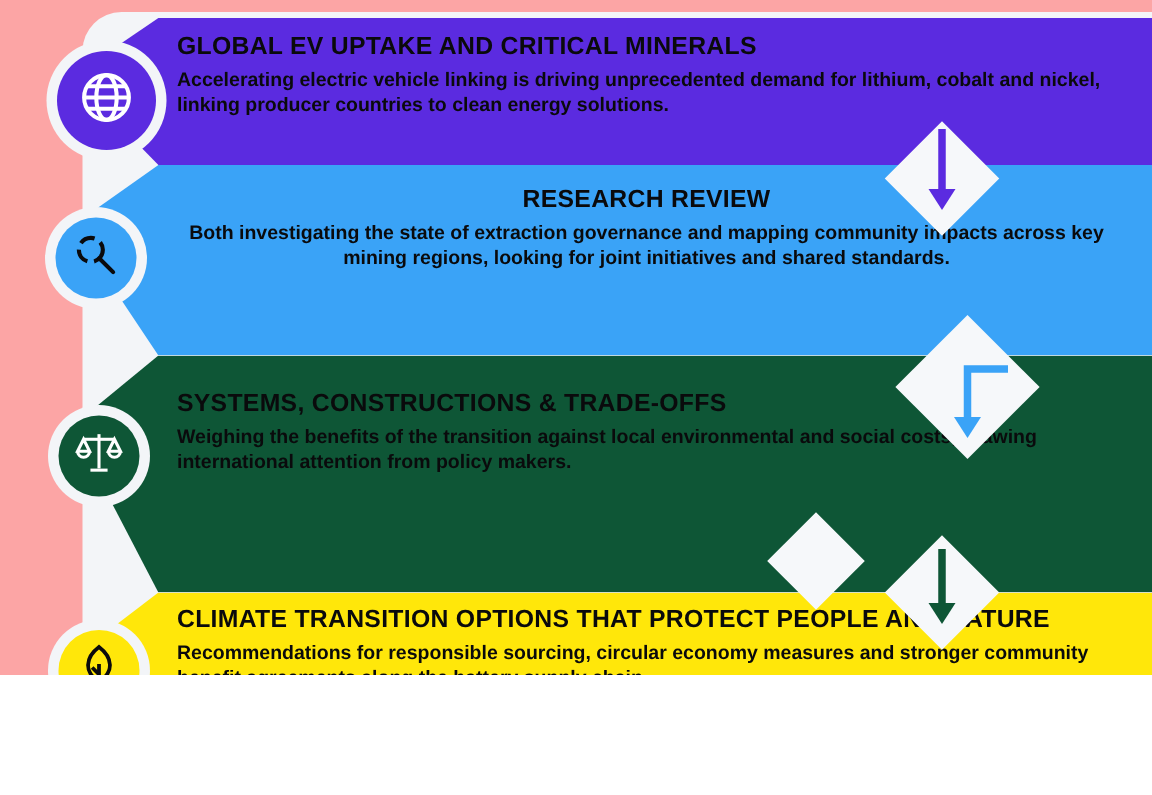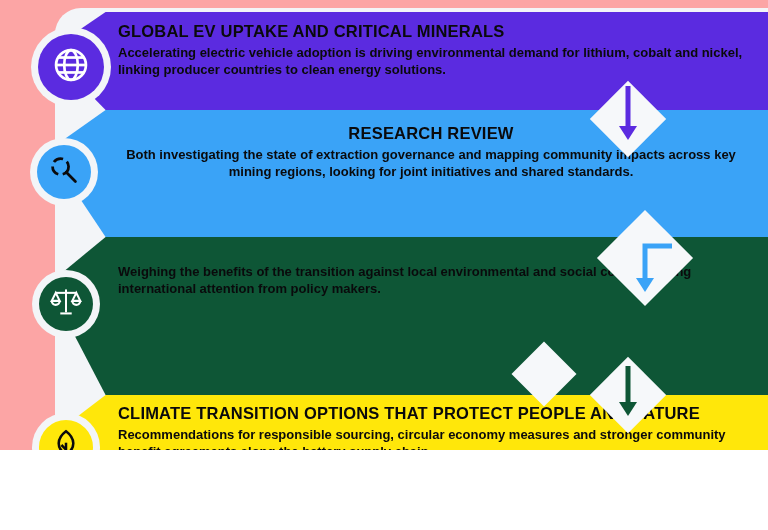--- a/index.html
+++ b/index.html
@@ -92,27 +92,28 @@
       <svg width="32" height="32" viewBox="-14 -14 28 28" fill="none" stroke="#0a0a0c" stroke-width="2.2">
         <path d="M 0 -12 C 8 -6 9 3 0 8 C -9 3 -8 -6 0 -12 Z"></path>
         <line x1="0" y1="-2" x2="0" y2="12"></line>
         <line x1="0" y1="4" x2="-4" y2="0"></line>
       </svg>
     </span>
   </div>
 
   <div class="step-text t1">
     <div class="step-heading">GLOBAL EV UPTAKE AND CRITICAL MINERALS</div>
-    <div class="step-desc">Accelerating electric vehicle adoption is driving environmental demand for lithium, cobalt and nickel, linking producer countries to clean energy solutions.</div>
+    <div class="step-desc">Accelerating electric vehicle linking is driving unprecedented demand for lithium, cobalt and nickel, linking producer countries to clean energy solutions.</div>
   </div>
   <div class="step-text t2">
     <div class="step-heading">RESEARCH REVIEW</div>
     <div class="step-desc">Both investigating the state of extraction governance and mapping community impacts across key mining regions, looking for joint initiatives and shared standards.</div>
   </div>
   <div class="step-text t3">
+    <div class="step-heading">SYSTEMS, CONSTRUCTIONS &amp; TRADE-OFFS</div>
     <div class="step-desc">Weighing the benefits of the transition against local environmental and social costs, drawing international attention from policy makers.</div>
   </div>
   <div class="step-text t4">
     <div class="step-heading">CLIMATE TRANSITION OPTIONS THAT PROTECT PEOPLE AND NATURE</div>
     <div class="step-desc">Recommendations for responsible sourcing, circular economy measures and stronger community benefit agreements along the battery supply chain.</div>
   </div>
 
   <svg class="arrow-svg" viewBox="0 0 768 530">
     <g>
       <line x1="628" y1="86" x2="628" y2="128" stroke-width="5" stroke="#5b2be0"></line>

